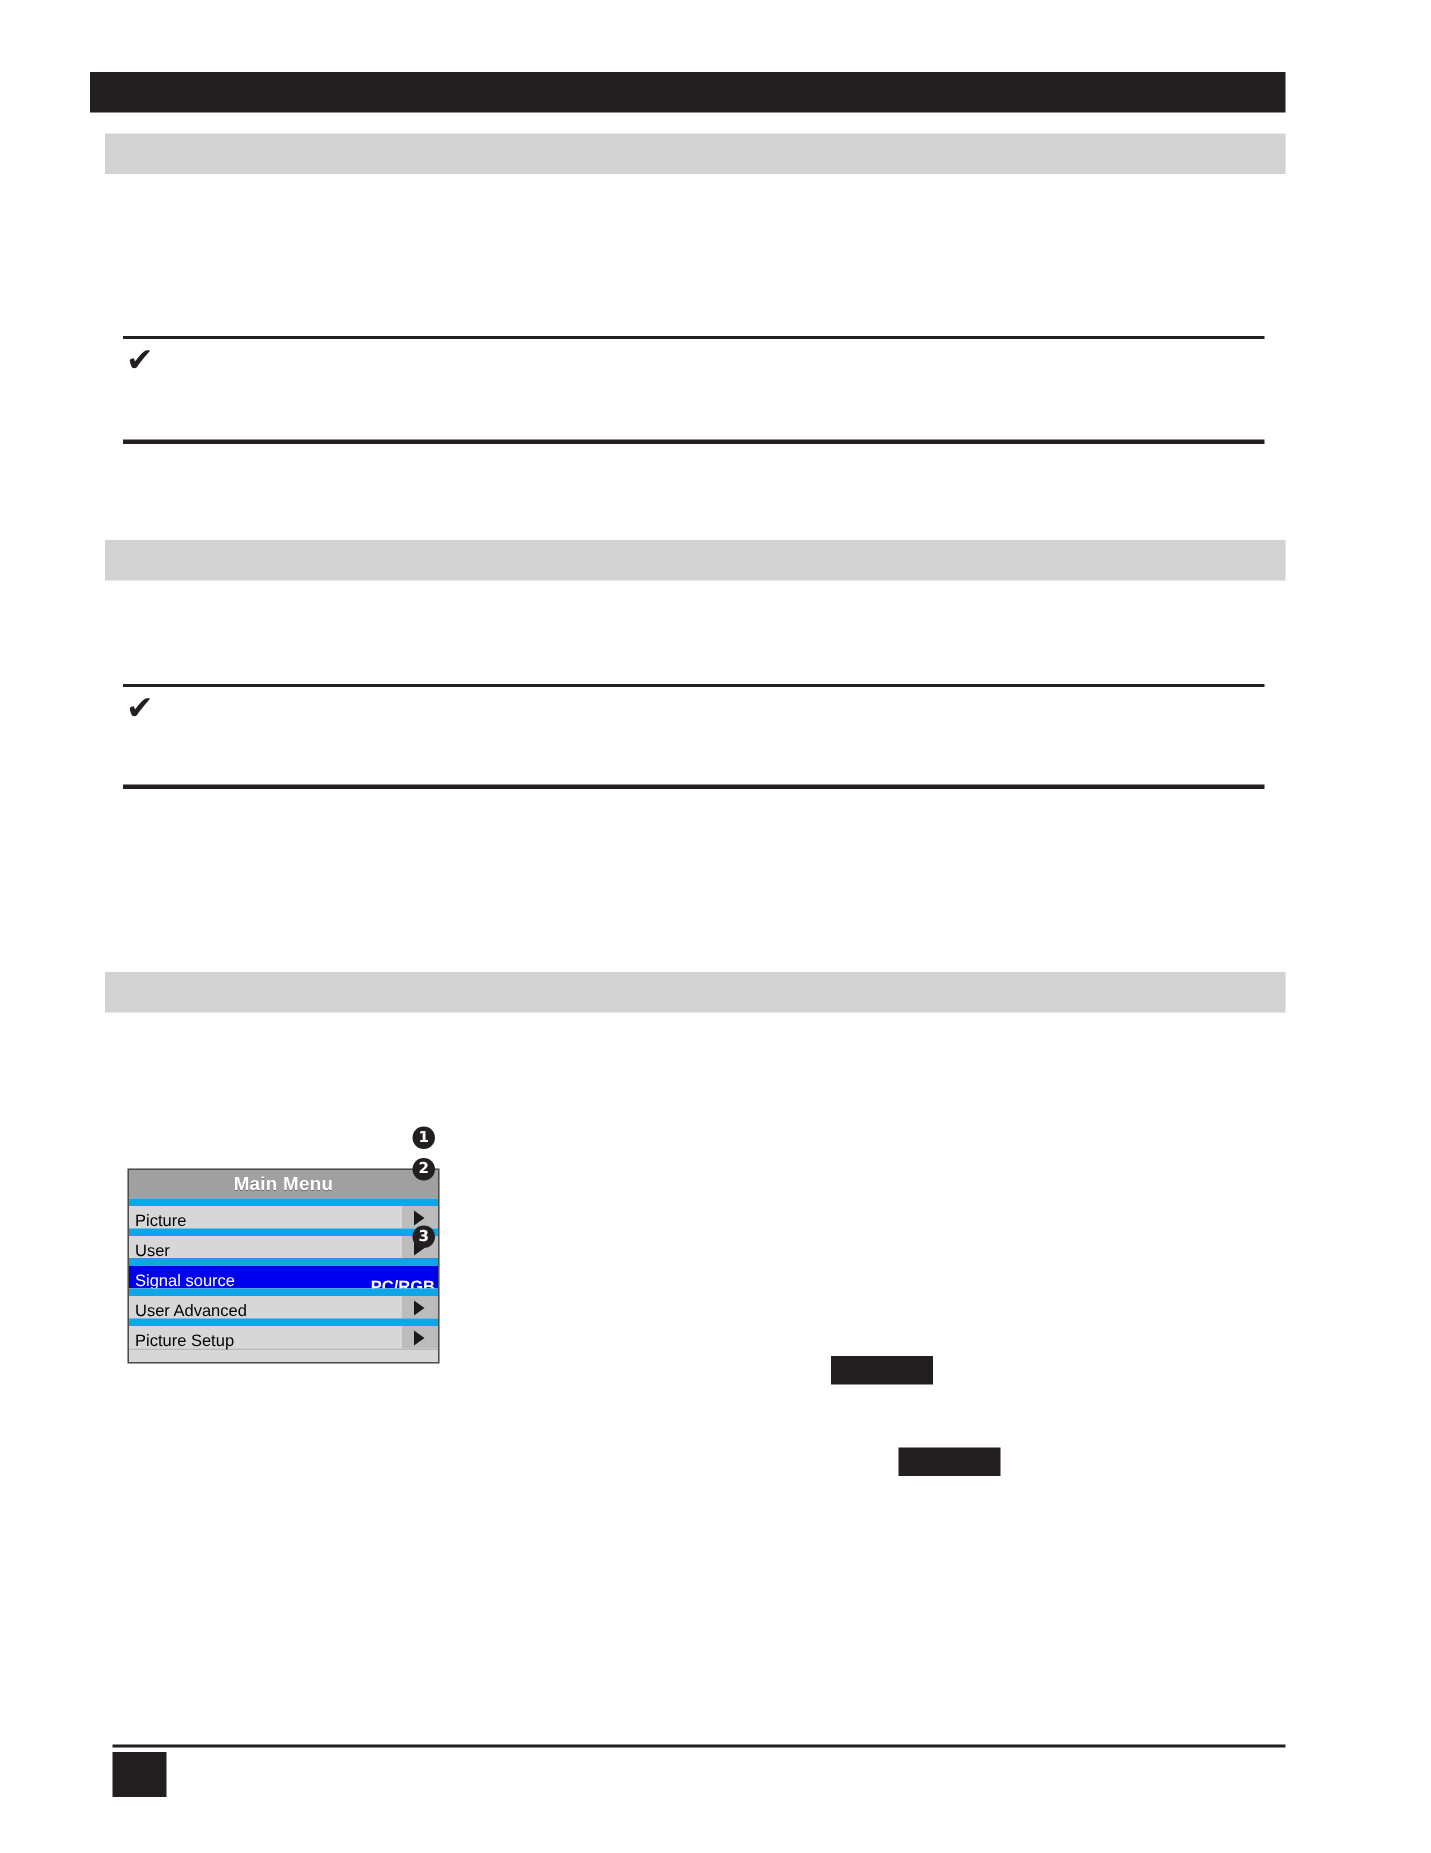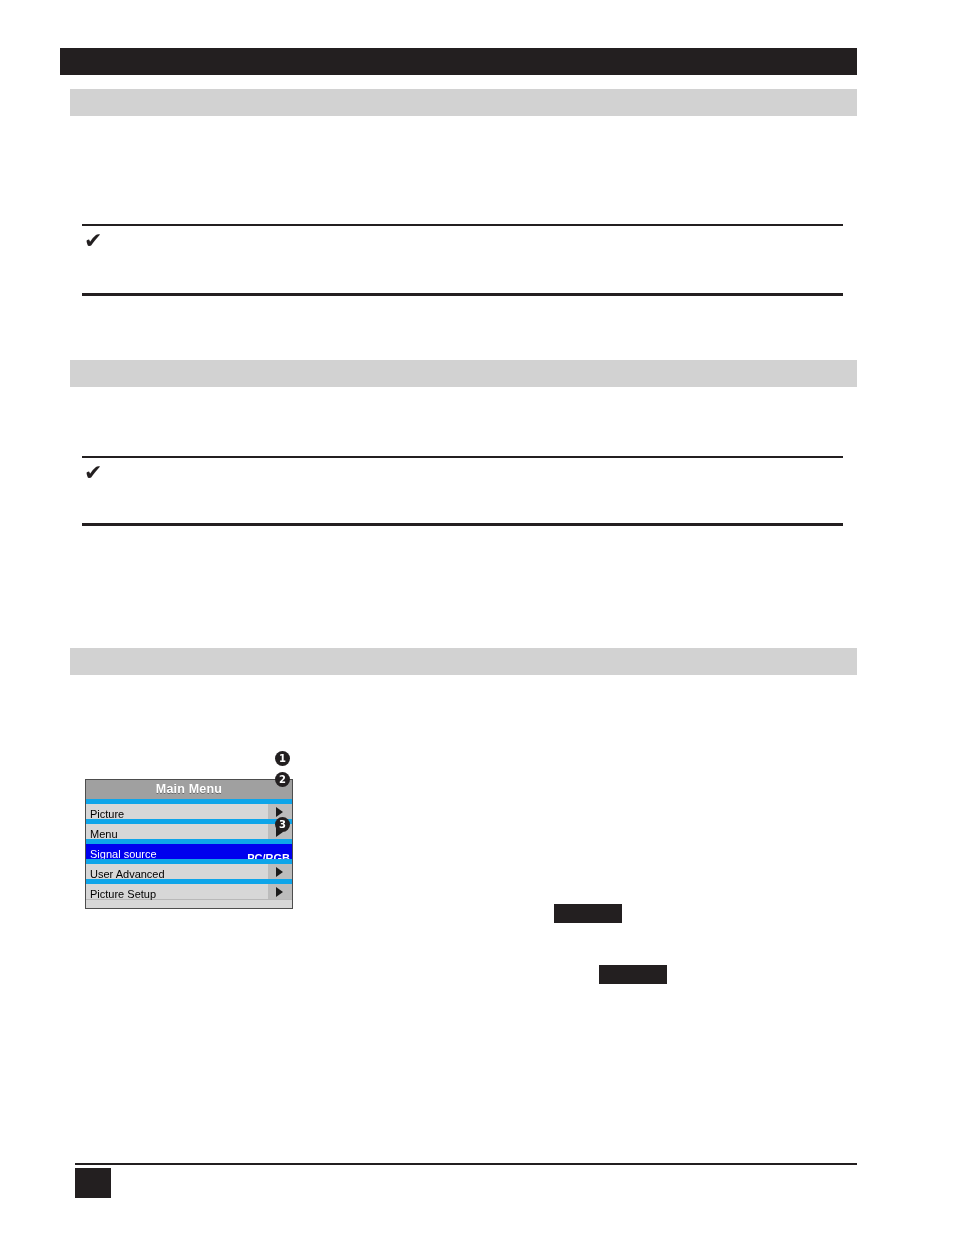--- a/index.html
+++ b/index.html
@@ -271,21 +271,21 @@
 
   <div class="osd-menu">
     <div class="osd-title">Main Menu</div>
 
     <div class="osd-row">
       <span class="osd-label">Picture</span>
       <span class="osd-arrow-cell"></span>
     </div>
 
     <div class="osd-row">
-      <span class="osd-label">Menu</span>
+      <span class="osd-label">User</span>
       <span class="osd-arrow-cell"></span>
     </div>
 
     <div class="osd-row selected">
       <span class="osd-label">Signal source</span>
       <span class="osd-value">PC/RGB</span>
     </div>
 
     <div class="osd-row">
       <span class="osd-label">User Advanced</span>

